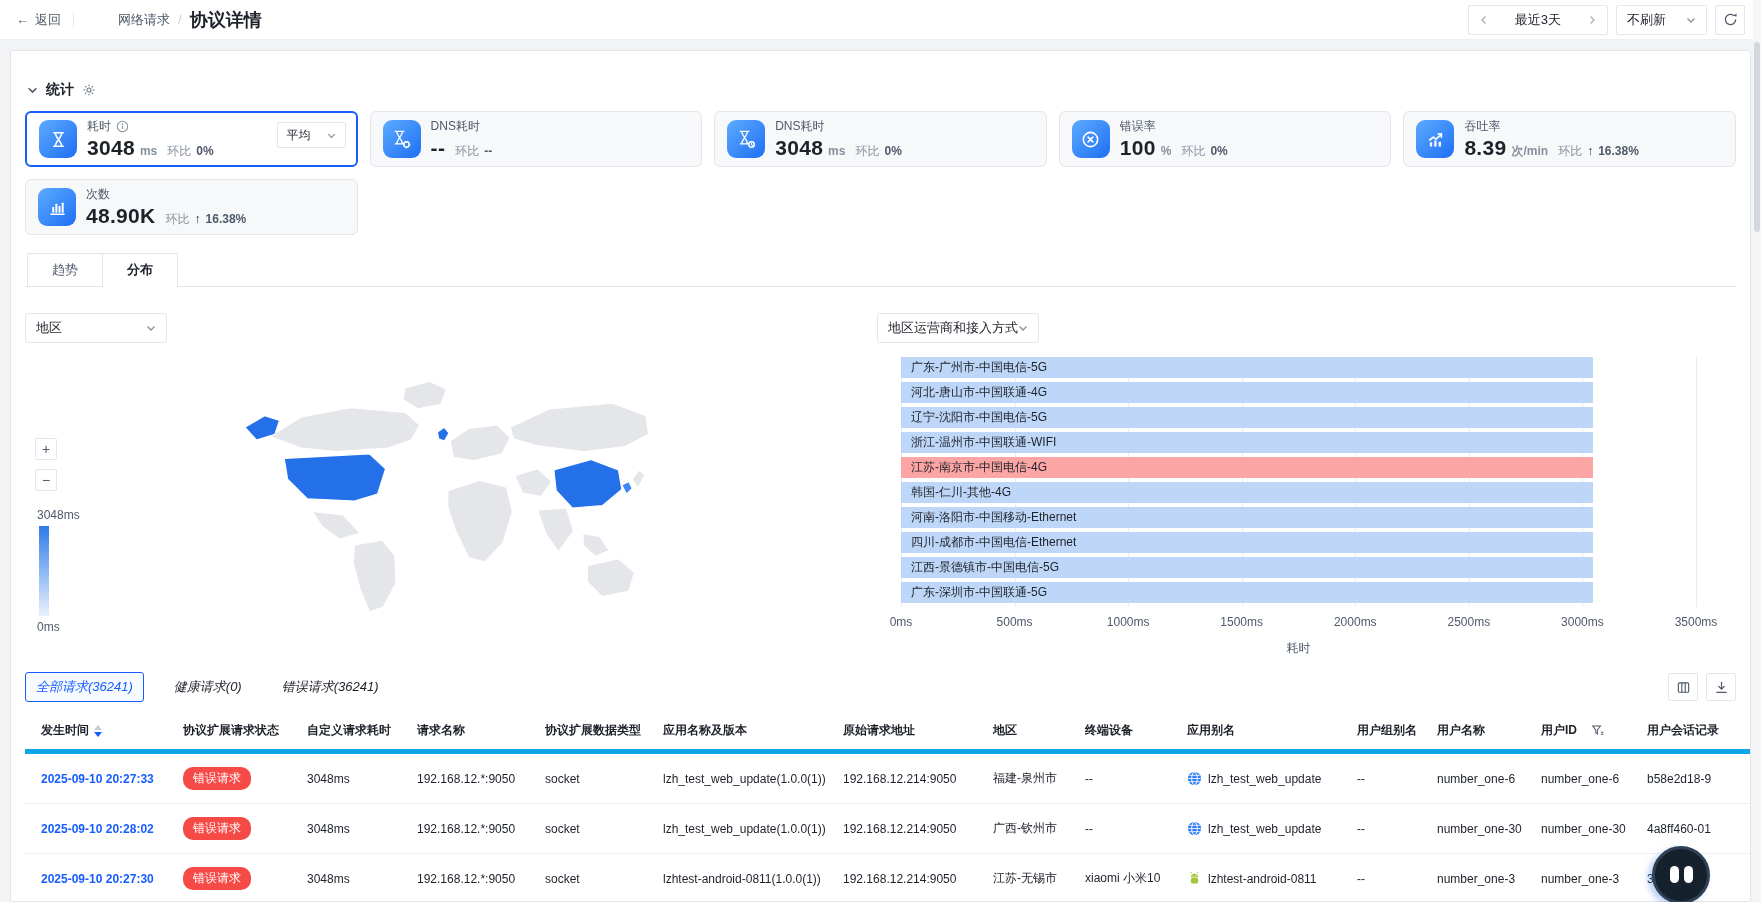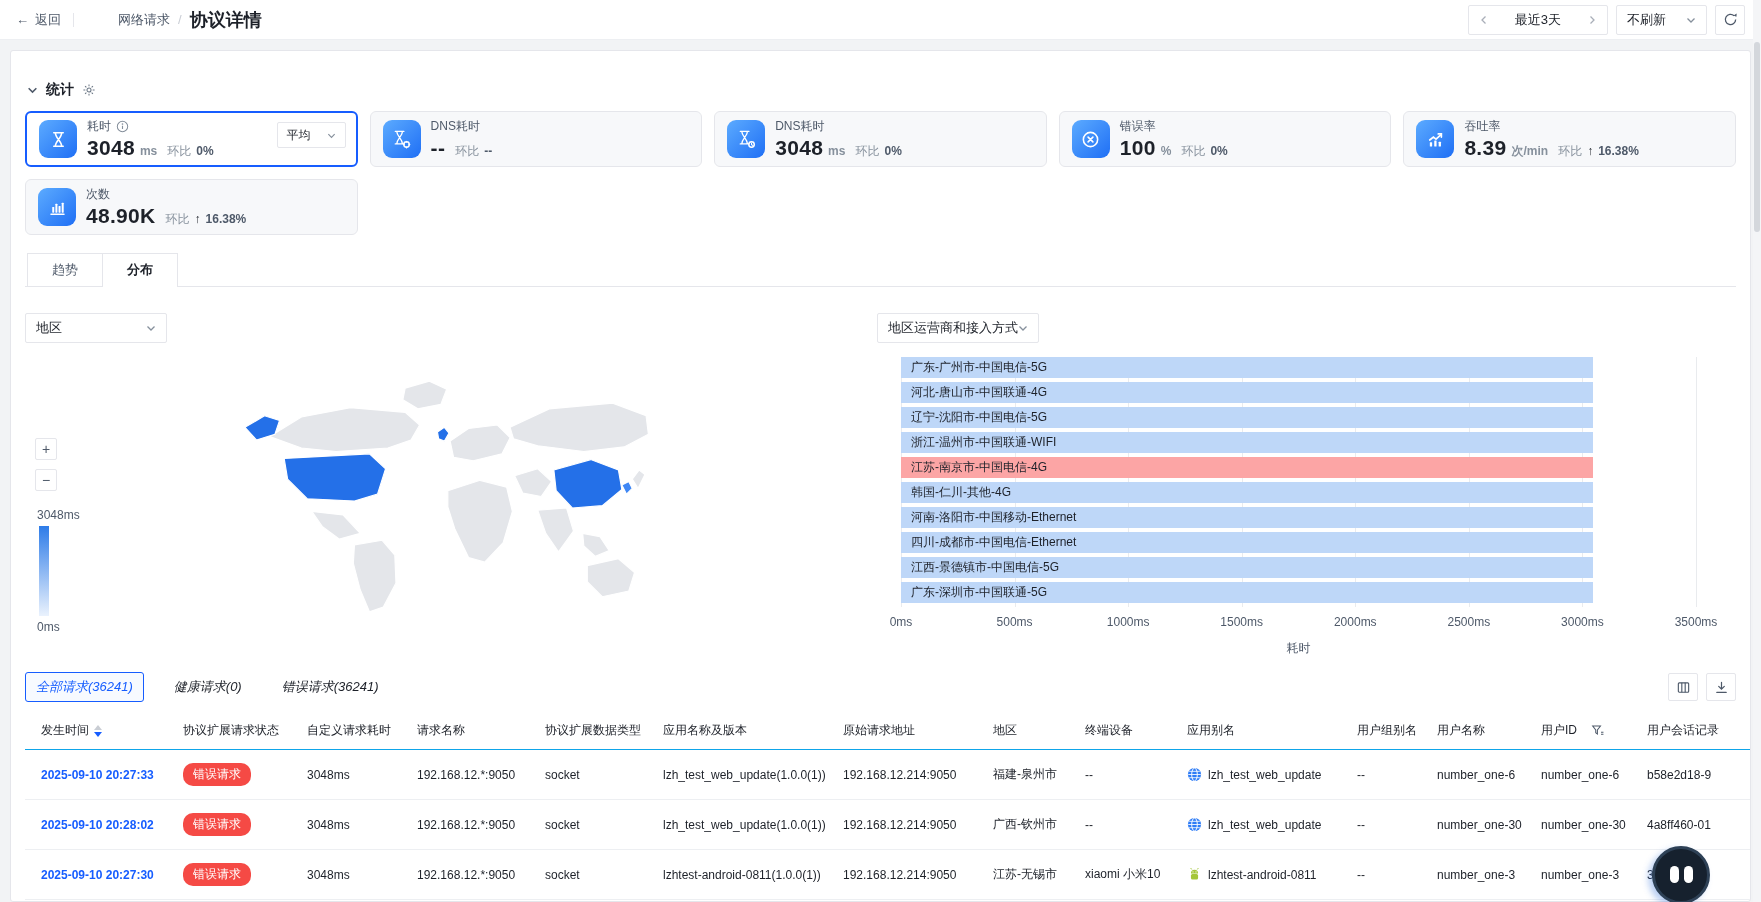--- a/index.html
+++ b/index.html
@@ -89,22 +89,22 @@
 
   
   .req-section { margin-top:30px; }
   .req-tabs { display:flex; align-items:center; gap:20px; }
   .req-tab { font-size:13px; color:#1D2129; padding:5px 10px; cursor:pointer; white-space:nowrap;font-style:italic; }
   .req-tab.active { color:#165DFF; border:1px solid #165DFF; border-radius:3px; background:#F7FAFF; }
   .req-toolbar { margin-left:auto; display:flex; gap:8px; }
   .tool-btn { width:30px; height:28px; border:1px solid #E5E6EB; border-radius:2px; background:#fff;
     display:flex; align-items:center; justify-content:center; }
   table.req-table { margin-top:8px; width:1737px; table-layout:fixed; border-collapse:collapse; font-size:12px; }
-  .req-table th { text-align:center; font-weight:normal; color:#1D2129; padding:12px 8px 10px;
-    border-bottom:1px solid #0ea5e9; white-space:nowrap; overflow:hidden; }
+  .req-table th { text-align:center; font-weight:bold; color:#1D2129; padding:12px 8px 10px;
+    border-bottom:5px solid #0ea5e9; white-space:nowrap; overflow:hidden; }
   .req-table td { padding:13px 8px; border-bottom:1px solid #EDEFF2; white-space:nowrap; overflow:hidden; color:#1D2129; }
   .req-table th:first-child, .req-table td:first-child { padding-left:16px; }
   .time-link { color:#165DFF; text-decoration:none; font-weight:bold; cursor:pointer; }
   .badge-error { display:inline-block; background:#F54A45; color:#fff; border-radius:10px;
     padding:3px 10px; font-size:12px; }
   .alias-cell { display:flex; align-items:center; gap:6px; }
   .sort { display:inline-flex; flex-direction:column; gap:2px; margin-left:5px; vertical-align:middle; }
   .sort i { width:0; height:0; border-left:4px solid transparent; border-right:4px solid transparent; display:block; }
   .sort .up { border-bottom:5px solid #C9CDD4; }
   .sort .down { border-top:5px solid #165DFF; }

